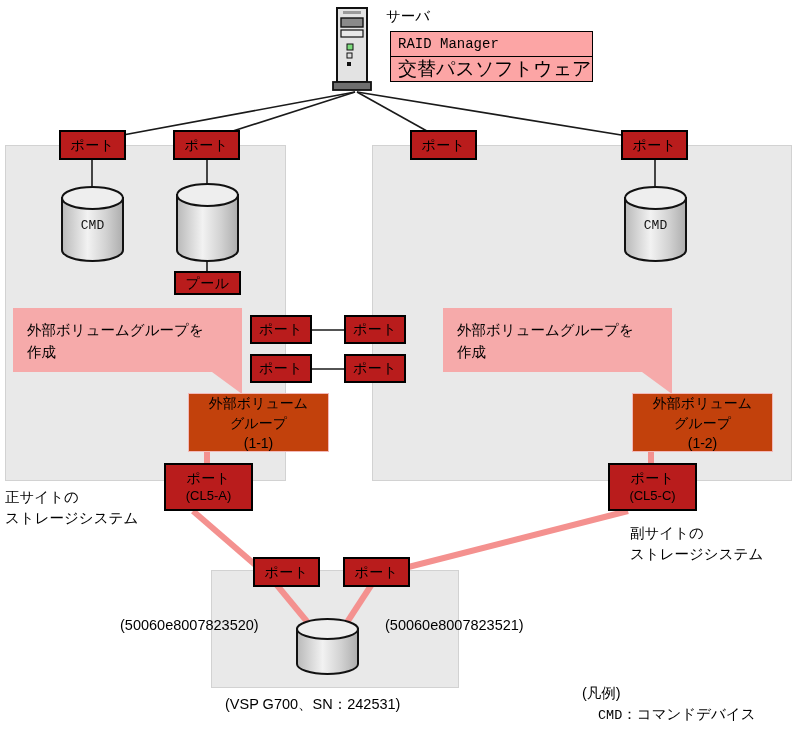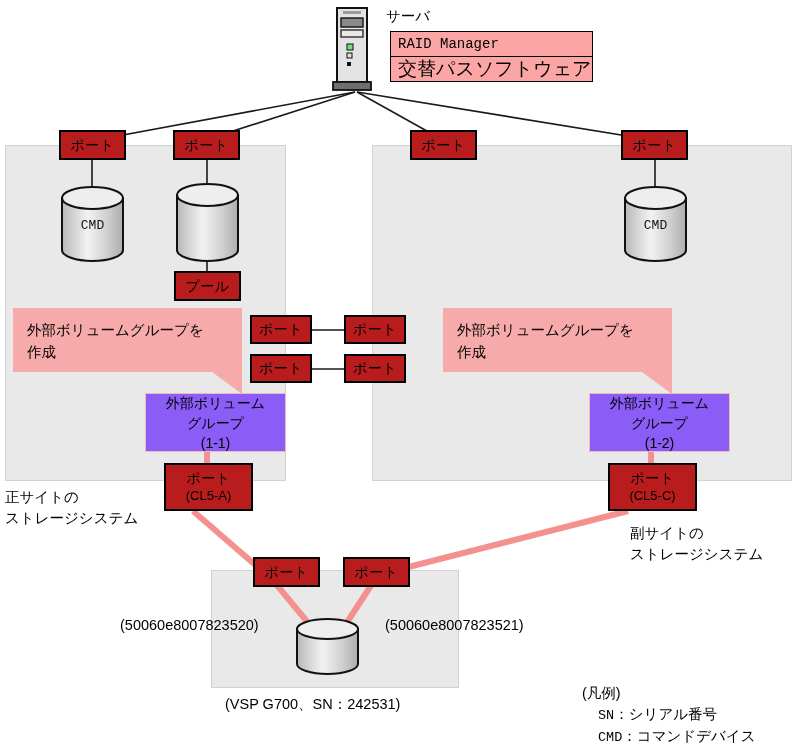--- a/index.html
+++ b/index.html
@@ -29,24 +29,24 @@
 
   
   .callout{
     position:absolute;background:#f6aaaa;box-sizing:border-box;
     padding:11px 12px 6px 14px;font-size:14.5px;line-height:22px;
   }
   .callout-tail{position:absolute;}
 
   
   .vgroup{
-    position:absolute;background:#8b5cf6;border:1px solid #f3b9b9;
+    position:absolute;background:#c2410c;border:1px solid #f3b9b9;
     box-sizing:border-box;display:flex;flex-direction:column;
     align-items:center;justify-content:center;
-    font-size:14px;line-height:20px;text-align:center;
+    font-size:14px;line-height:20px;text-align:center;margin-left:43px;
   }
 
   
   .label{position:absolute;font-size:14.5px;line-height:21px;white-space:nowrap;}
   .wwn{position:absolute;font-size:14.5px;white-space:nowrap;margin-top:28px;}
 
   
   .svrtable{position:absolute;border:1.5px solid #000;border-bottom:none;box-sizing:border-box;background:#fca5a5;}
   .svrtable .row{
     border-bottom:1.5px solid #000;padding:2px 7px;
@@ -166,21 +166,21 @@
             <stop offset="42%" stop-color="#f2f2f2"></stop>
           <stop offset="72%" stop-color="#d2d2d2"></stop>
             <stop offset="100%" stop-color="#adadad"></stop>
         </linearGradient>
       </defs>
       <path d="M2 12 L2 67 A30.5 11 0 0 0 63 67 L63 12 Z" fill="url(#cylg2)" stroke="#111" stroke-width="2"></path>
       <ellipse cx="32.5" cy="12" rx="30.5" ry="11" fill="#eeeeee" stroke="#111" stroke-width="2"></ellipse>
     </svg>
   </div>
 
-  <div class="portbox" style="left:174px;top:271px;width:67px;height:30px;">
+  <div class="portbox" style="left:174px;top:271px;width:67px;height:24px;">
     <span>プール</span>
   </div>
 
   <div class="callout" style="left:13px;top:308px;width:229px;height:64px;">
     <div>外部ボリュームグループを</div>
     <div>作成</div>
   </div>
   <div class="callout-tail" style="left:204px;top:371px;width:42px;height:24px;">
     <svg width="42" height="24" viewBox="0 0 42 24">
       <polygon points="0,0 38,0 38,23 8,1" fill="#f6aaaa"></polygon>
@@ -290,20 +290,17 @@
     </svg>
   </div>
 
   <div class="label" style="left:211px;top:694px;">
     <div style="padding-left:14px;">(VSP G700、SN：242531)</div>
   </div>
 
   <div class="legend" style="left:582px;top:683px;">
     <div>(凡例)</div>
     <div class="indent">
-      <span class="mono">SN</span><span>：</span><span>シリアル番号</span>
-    </div>
-    <div class="indent">
       <span class="mono">CMD</span><span>：</span><span>コマンドデバイス</span>
     </div>
   </div>
 
 </div>
 
 </body></html>

